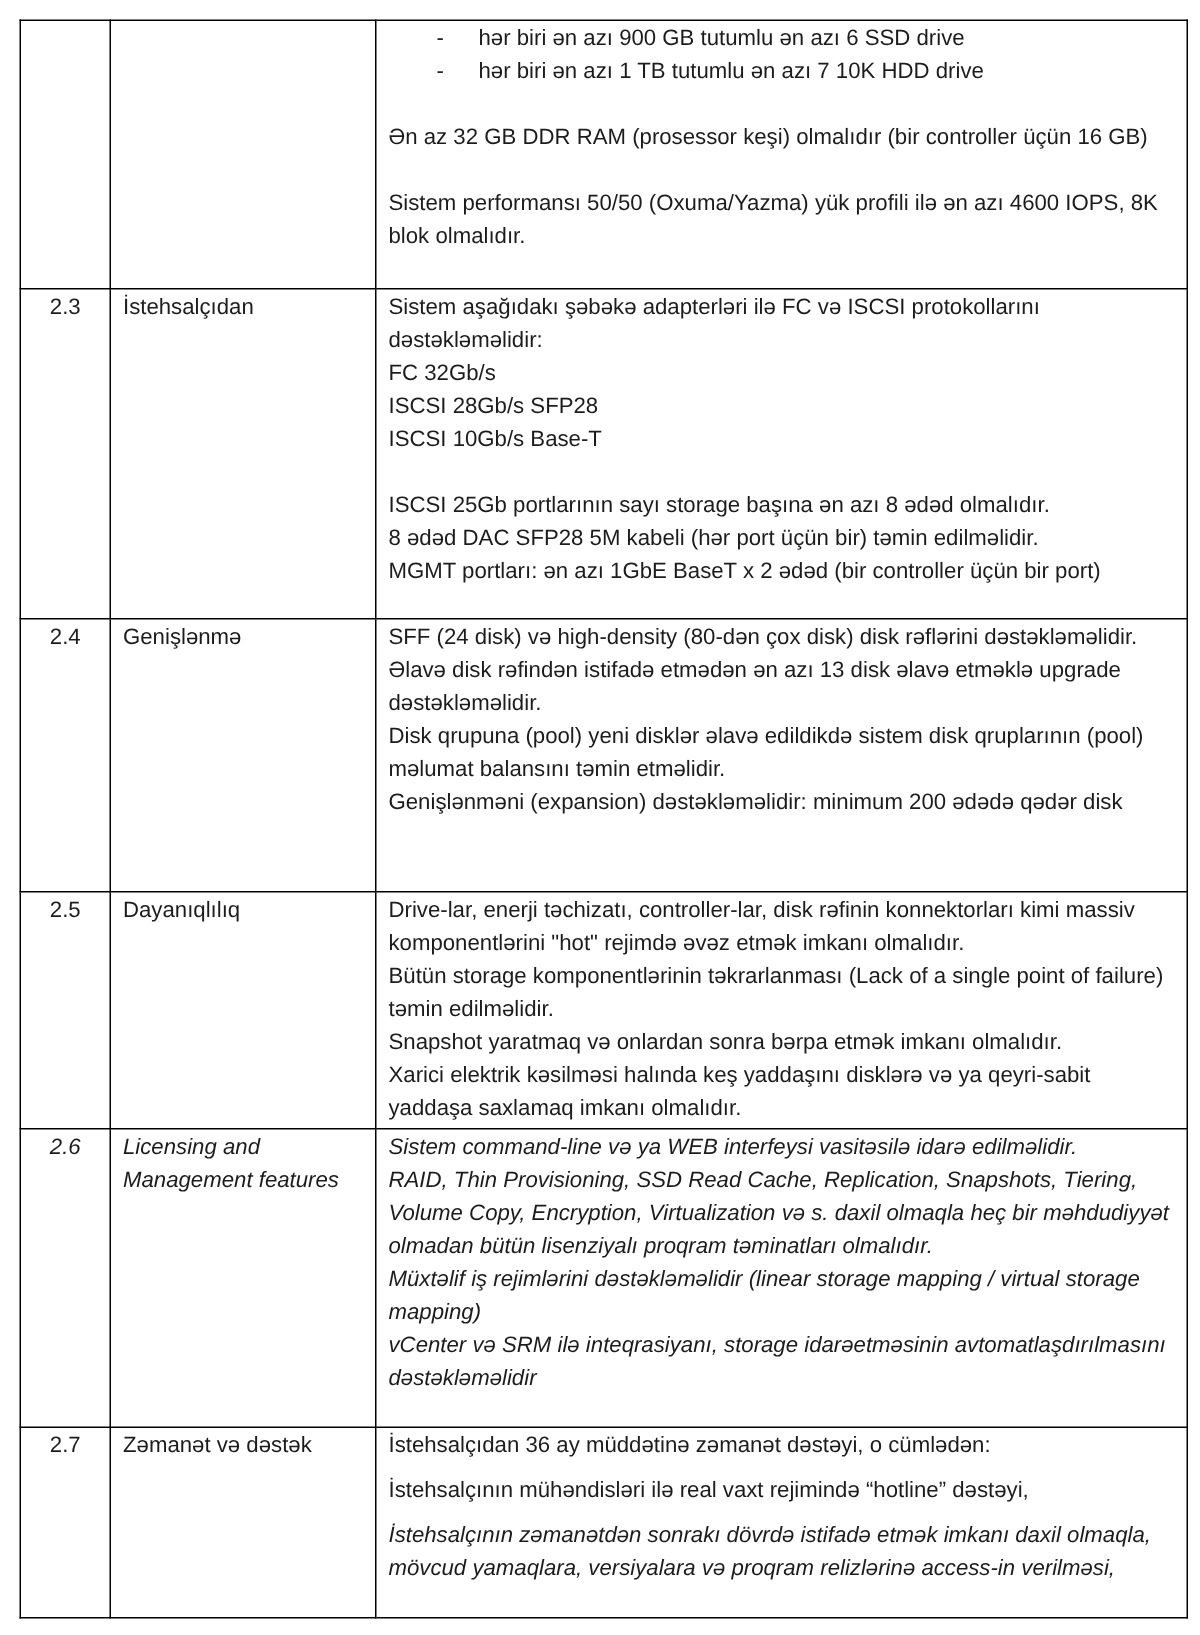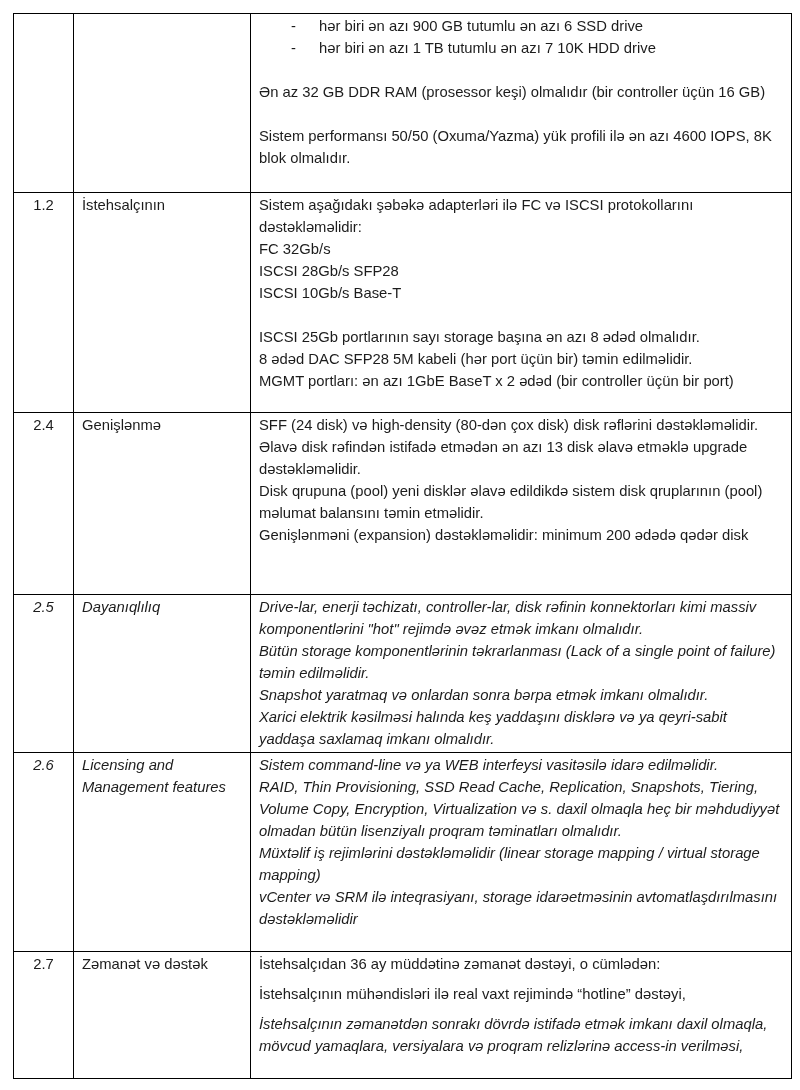--- a/index.html
+++ b/index.html
@@ -42,21 +42,21 @@
     padding-left: 10px;
     padding-top: 2px;
   }
   td.cell-content {
     padding-top: 2px;
   }
   
   tr:nth-child(1) { height: 179px; }
   tr:nth-child(2) { height: 220px; }
   tr:nth-child(3) { height: 182px; margin-top: 10px; }
-  tr:nth-child(4) { height: 154px; font-style: italic; }
+  tr:nth-child(4) { height: 154px; }
   tr:nth-child(5) { height: 199px; font-style: italic; }
   tr:nth-child(6) { height: 127px; margin-top: 44px; }
 
   .text-line { margin: 0; }
   .blank-line { height: 22px; }
   .para { margin: 0 0 8px 0; }
   .para:last-child { margin-bottom: 0; font-style: italic; }
   .bullet-line {
     display: flex;
     padding-left: 32px;
@@ -90,22 +90,22 @@
               <span class="bullet-dash">-</span>
               <span class="bullet-text">hər biri ən azı 1 TB tutumlu ən azı 7 10K HDD drive</span>
             </div>
             <div class="blank-line">&nbsp;</div>
             <div class="text-line">Ən az 32 GB DDR RAM (prosessor keşi) olmalıdır (bir controller üçün 16 GB)</div>
             <div class="blank-line">&nbsp;</div>
             <div class="text-line">Sistem performansı 50/50 (Oxuma/Yazma) yük profili ilə ən azı 4600 IOPS, 8K blok olmalıdır.</div>
           </td>
         </tr>
         <tr>
-          <td class="cell-num">1.2</td>
-          <td class="cell-label">İstehsalçının</td>
+          <td class="cell-num">2.3</td>
+          <td class="cell-label">İstehsalçıdan</td>
           <td class="cell-content">
             <div class="text-line">Sistem aşağıdakı şəbəkə adapterləri ilə FC və ISCSI protokollarını dəstəkləməlidir:</div>
             <div class="text-line">FC 32Gb/s</div>
             <div class="text-line">ISCSI 28Gb/s SFP28</div>
             <div class="text-line">ISCSI 10Gb/s Base-T</div>
             <div class="blank-line">&nbsp;</div>
             <div class="text-line">ISCSI 25Gb portlarının sayı storage başına ən azı 8 ədəd olmalıdır.</div>
             <div class="text-line">8 ədəd DAC SFP28 5M kabeli (hər port üçün bir) təmin edilməlidir.</div>
             <div class="text-line">MGMT portları: ən azı 1GbE BaseT x 2 ədəd (bir controller üçün bir port)</div>
           </td>

